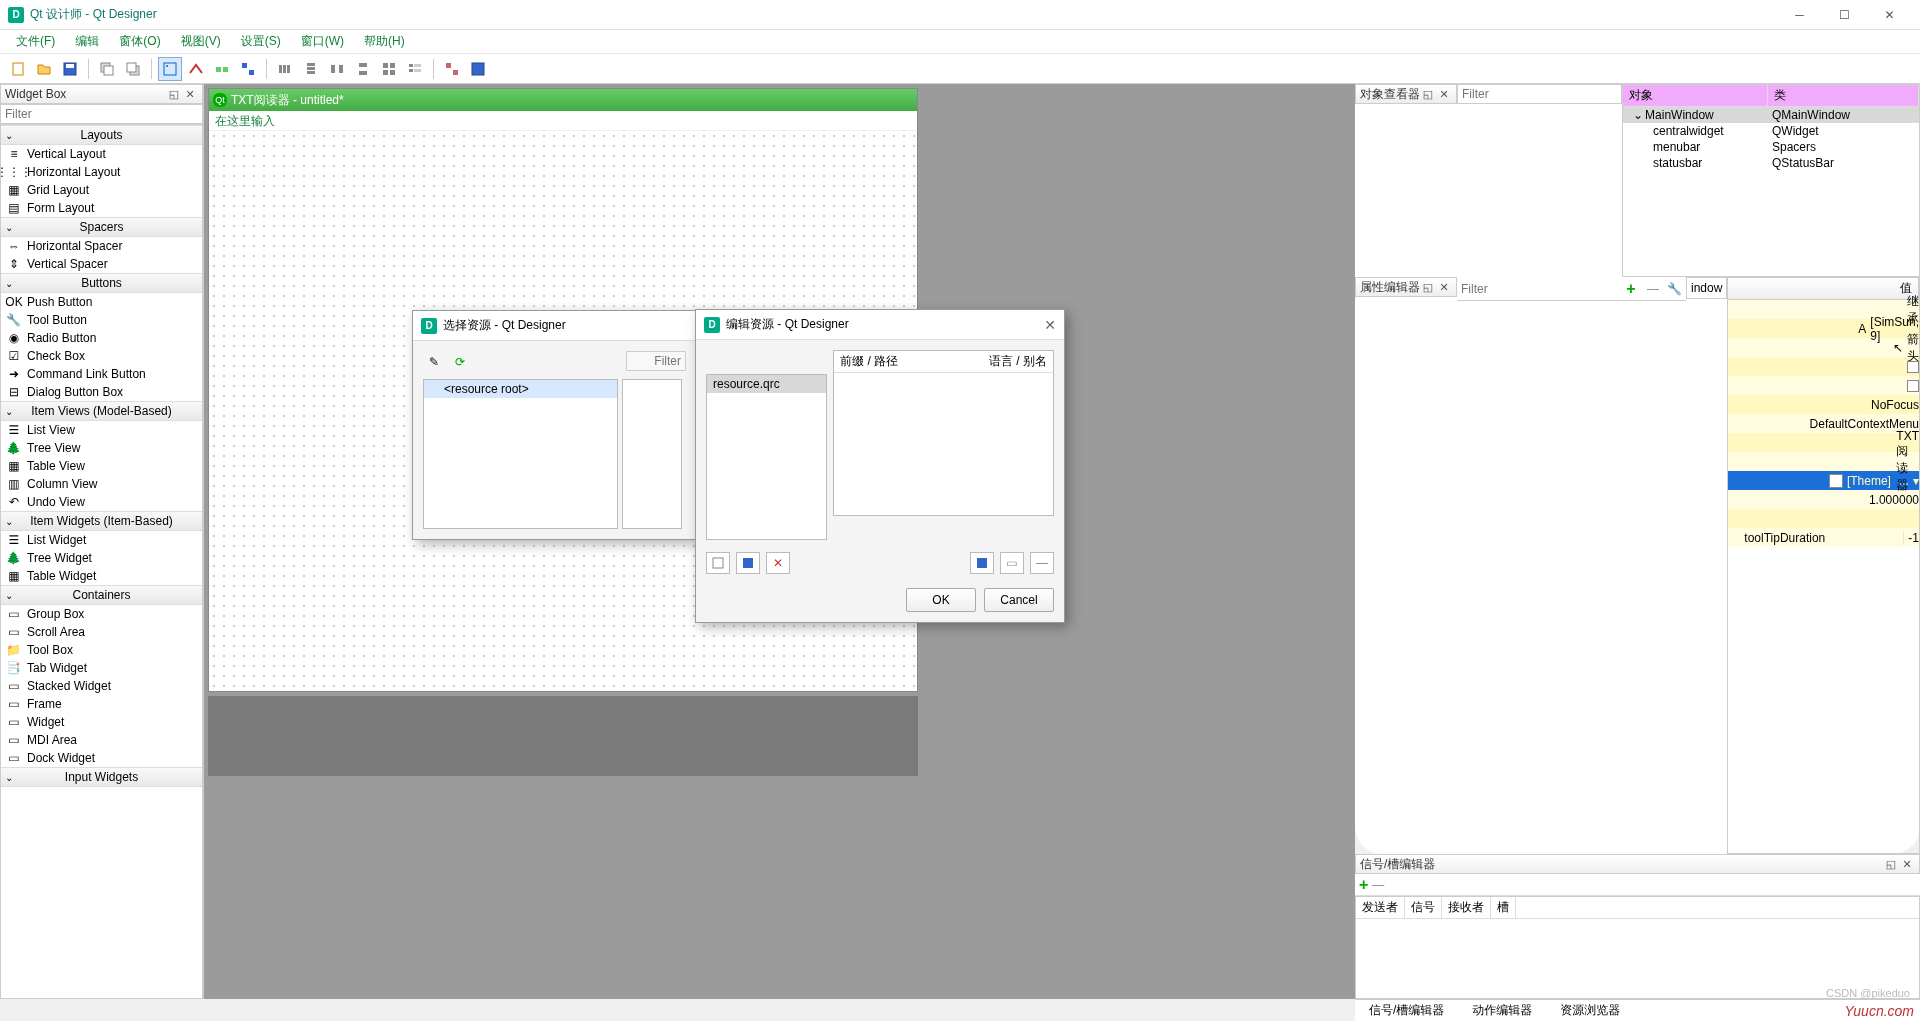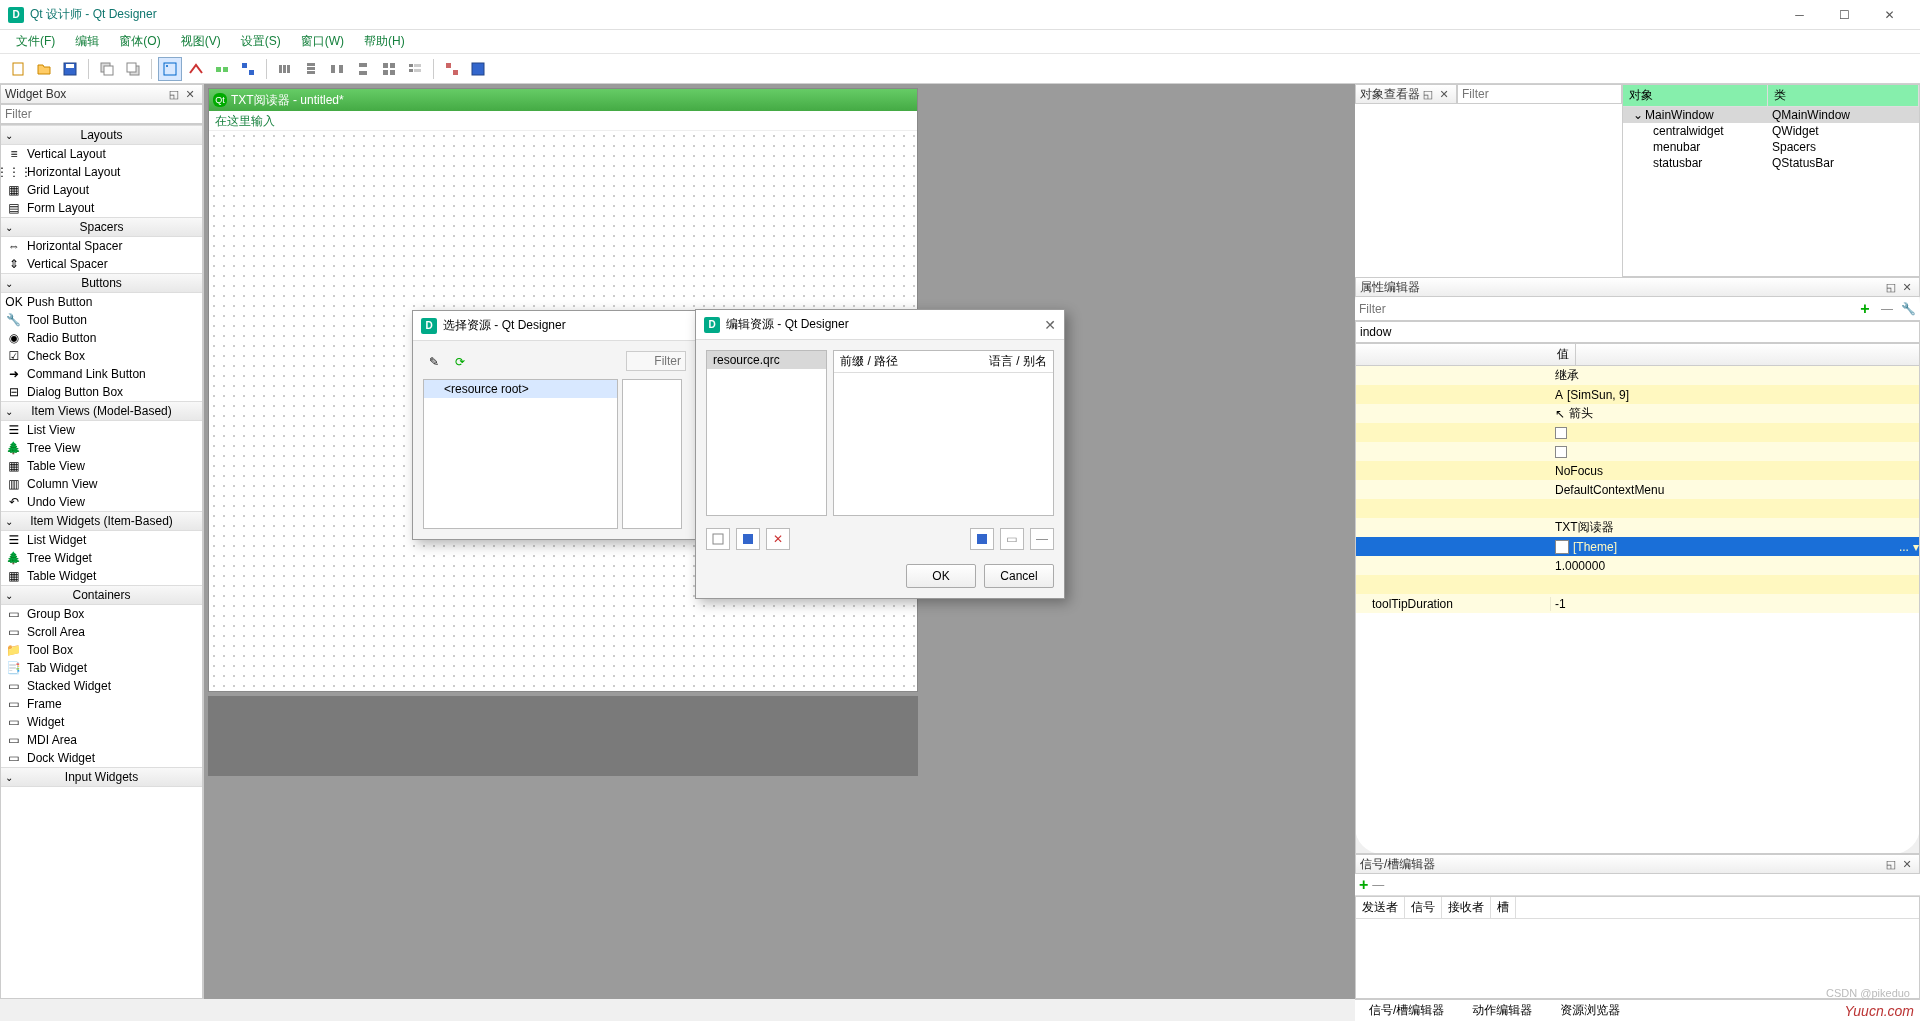--- a/index.html
+++ b/index.html
@@ -27,26 +27,26 @@
 .center { flex: 1; background: #9b9b9b; padding: 4px; position: relative; }
 .form-window { background: #fff; border: 1px solid #888; width: 710px; display: flex; flex-direction: column; }
 .form-title { height: 22px; background: linear-gradient(#6c6,#4a4); display: flex; align-items: center; padding: 0 4px; color: #fff; gap: 4px; }
 .form-title .qticon { width: 14px; height: 14px; background: #0a0; border-radius: 6px; display: flex; align-items: center; justify-content: center; font-size: 9px; }
 .form-menubar { height: 20px; background: #fff; border-bottom: 1px solid #eee; padding: 2px 6px; color: #15803d; }
 .form-body { height: 560px; background: #fff; background-image: radial-gradient(#ccc 1px, transparent 0); background-size: 10px 10px; }
 .right { width: 565px; display: flex; flex-direction: column; }
 .obj-inspector { background: #fff; display: flex; flex-direction: row; height: 193px; }
 .obj-inspector input { border: 1px solid #ccc; padding: 2px 4px; height: 20px; }
 .obj-tree { flex: 1; border: 1px solid #ccc; overflow: auto; }
-.obj-head { display: flex; background: #86efac; border-bottom: 1px solid #ddd; }
+.obj-head { display: flex; background: #f0abfc; border-bottom: 1px solid #ddd; }
 .obj-head div { padding: 2px 6px; border-right: 1px solid #ddd; }
 .obj-row { display: flex; padding: 1px 4px; }
 .obj-row .c1 { width: 145px; display: flex; align-items: center; gap: 2px; }
 .obj-row.sel { background: #d8d8d8; }
-.prop-editor { background: #fff; display: flex; flex-direction: column; flex: 1; min-height: 0; border-radius: 27px; }
+.prop-editor { background: #fff; display: flex; flex-direction: row; flex: 1; min-height: 0; border-radius: 27px; }
 .prop-toolbar { height: 24px; display: flex; align-items: center; border-bottom: 1px solid #ccc; }
 .prop-toolbar input { flex: 1; border: none; padding: 2px 4px; }
 .prop-toolbar .pb { width: 22px; height: 20px; display: flex; align-items: center; justify-content: center; cursor: pointer; }
 .prop-select { height: 22px; border: 1px solid #ccc; display: flex; align-items: center; padding: 0 4px; }
 .prop-grid { flex: 1; overflow-y: auto; border: 1px solid #ccc; }
 .prop-head { display: flex; background: linear-gradient(#fff,#eee); border-bottom: 1px solid #ccc; }
 .prop-head div { padding: 2px 6px; border-right: 1px solid #ccc; }
 .prop-row { display: flex; height: 19px; align-items: center; }
 .prop-row .pn { width: 195px; padding-left: 16px; border-right: 1px solid rgba(0,0,0,0.08); }
 .prop-row .pv { flex: 1; padding-left: 4px; display: flex; align-items: center; gap: 4px; }
@@ -73,21 +73,21 @@
 .res-panels { display: flex; gap: 4px; }
 .res-list { border: 1px solid #bbb; background: #fff; height: 150px; }
 .res-list.left { width: 195px; }
 .res-list.right { width: 60px; }
 .res-row { padding: 2px 20px; }
 .res-row.sel { background: #d8e8ff; }
 .res-filter { border: 1px solid #ccc; padding: 2px 4px; width: 60px; height: 20px; background: #f8f8f8; color: #888; text-align: right; }
 
 .edit-res-panels { display: flex; gap: 6px; }
 .er-list { border: 1px solid #bbb; background: #fff; height: 166px; }
-.er-list.l { width: 126px; }
+.er-list.l { width: 126px; margin-top: 24px; }
 .er-list.r { width: 230px; }
 .er-list .hdr { padding: 2px 6px; border-bottom: 1px solid #ddd; display: flex; }
 .er-row { padding: 2px 6px; }
 .er-row.sel { background: #d8d8d8; }
 .er-btns { display: flex; gap: 6px; margin-top: 6px; }
 .er-btn { width: 24px; height: 22px; border: 1px solid #bbb; background: #fff; display: flex; align-items: center; justify-content: center; cursor: pointer; }
 .dlg-btns { display: flex; justify-content: flex-end; gap: 8px; margin-top: 14px; }
 .dlg-btn { min-width: 70px; height: 24px; border: 1px solid #aaa; background: linear-gradient(#fff,#eee); display: flex; align-items: center; justify-content: center; cursor: pointer; border-radius: 2px; }
 
 .watermark { position: absolute; right: 6px; bottom: 2px; color: #bb3333; font-size: 14px; font-style: italic; margin-left: 36px; }

